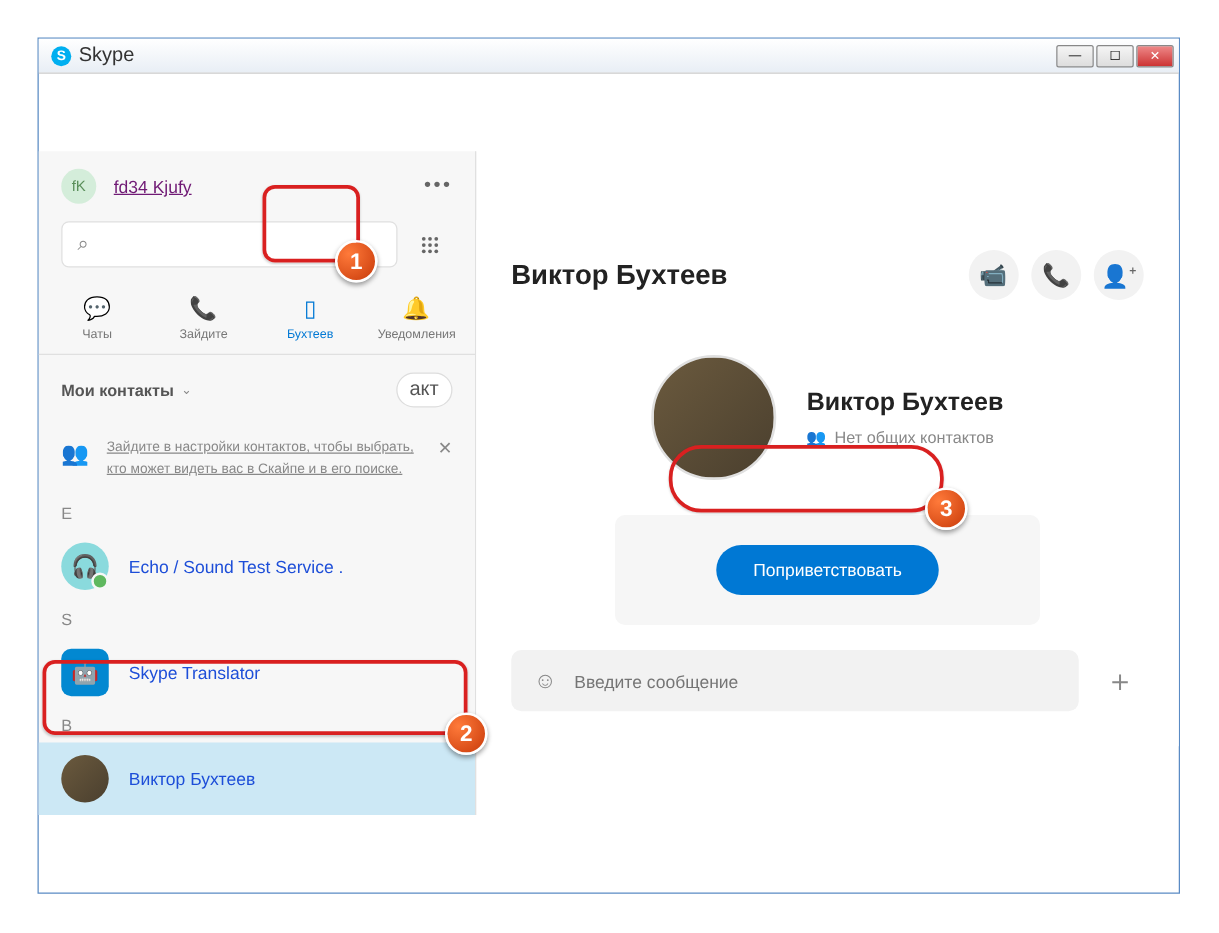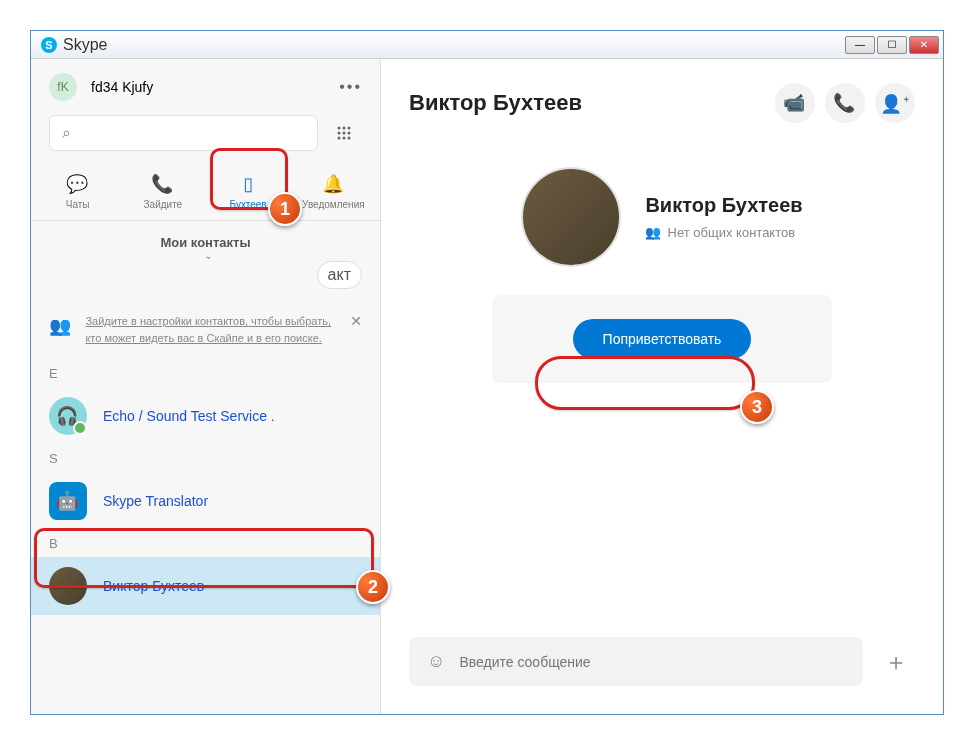--- a/index.html
+++ b/index.html
@@ -7,41 +7,41 @@
     
     .window { position: absolute; top: 30px; left: 30px; width: 914px; height: 685px; border: 1px solid #5a8bc4; background: #fff; }
     
     .titlebar { height: 28px; background: linear-gradient(#fff, #e8eef5); border-bottom: 1px solid #ccc; display: flex; align-items: center; padding: 0 4px; }
     .titlebar-icon { width: 16px; height: 16px; background: #00aff0; border-radius: 50%; margin: 0 6px; display: flex; align-items: center; justify-content: center; color: #fff; font-size: 11px; font-weight: bold; }
     .titlebar-title { font-size: 16px; color: #333; }
     .titlebar-btns { margin-left: auto; display: flex; gap: 2px; }
     .titlebar-btn { width: 30px; height: 18px; border: 1px solid #888; background: linear-gradient(#f5f5f5,#ddd); display: flex; align-items: center; justify-content: center; font-size: 10px; border-radius: 2px; }
     .titlebar-btn.close { background: linear-gradient(#e88,#c33); color: #fff; }
     
-    .app { display: flex; height: calc(100% - 28px); }
+    .app { display: flex; height: calc(100% - 28px); align-items: center; }
     
     .sidebar { width: 350px; background: #f7f7f7; border-right: 1px solid #e0e0e0; display: flex; flex-direction: column; }
     
     .profile-row { display: flex; align-items: center; padding: 14px 18px; }
     .avatar-small { width: 28px; height: 28px; border-radius: 50%; background: #d4edda; color: #5a8f5a; display: flex; align-items: center; justify-content: center; font-size: 12px; font-weight: 500; margin-right: 14px; }
-    .profile-name { font-size: 14px; color: #000000; }
+    .profile-name { font-size: 14px; color: #701a75; text-decoration: underline; }
     .more-btn { margin-left: auto; color: #666; font-size: 16px; letter-spacing: 2px; cursor: pointer; }
     
     .search-row { display: flex; align-items: center; padding: 0 18px 12px; }
     .search-box { flex: 1; background: #fff; border: 1px solid #e0e0e0; border-radius: 6px; padding: 8px 12px; display: flex; align-items: center; }
     .search-input { border: none; outline: none; flex: 1; font-size: 13px; color: #888; background: transparent; }
     .dialpad-btn { width: 36px; height: 36px; margin-left: 8px; display: flex; align-items: center; justify-content: center; color: #666; cursor: pointer; }
     
     .tabs { display: flex; border-bottom: 1px solid #e0e0e0; padding: 0 4px; }
     .tab { flex: 1; text-align: center; padding: 10px 4px; font-size: 10px; color: #777; cursor: pointer; position: relative; }
     .tab-icon { display: block; font-size: 18px; color: #888; margin-bottom: 4px; }
     .tab.active { color: #0078d4; }
     .tab.active .tab-icon { color: #0078d4; }
     
-    .section-row { display: flex; align-items: center; padding: 14px 18px; flex-direction: column; }
+    .section-row { display: flex; align-items: center; padding: 14px 18px; }
     .section-title { font-size: 13px; font-weight: 600; color: #555; }
     .chevron { margin-left: 6px; font-size: 10px; color: #888; }
     .new-contact-btn { margin-left: auto; background: #fff; border: 1px solid #ddd; border-radius: 14px; padding: 4px 10px; font-size: 16px; color: #555; cursor: pointer; }
     
     .tip-box { display: flex; padding: 10px 18px 14px; align-items: flex-start; }
     .tip-icon { margin-right: 14px; color: #888; font-size: 18px; margin-top: 2px; }
     .tip-text { flex: 1; font-size: 11px; color: #888; line-height: 1.5; text-decoration: underline; }
     .tip-close { color: #888; font-size: 14px; cursor: pointer; margin-left: 10px; }
     
     .letter-header { padding: 6px 18px; font-size: 13px; color: #888; font-weight: 500; }

